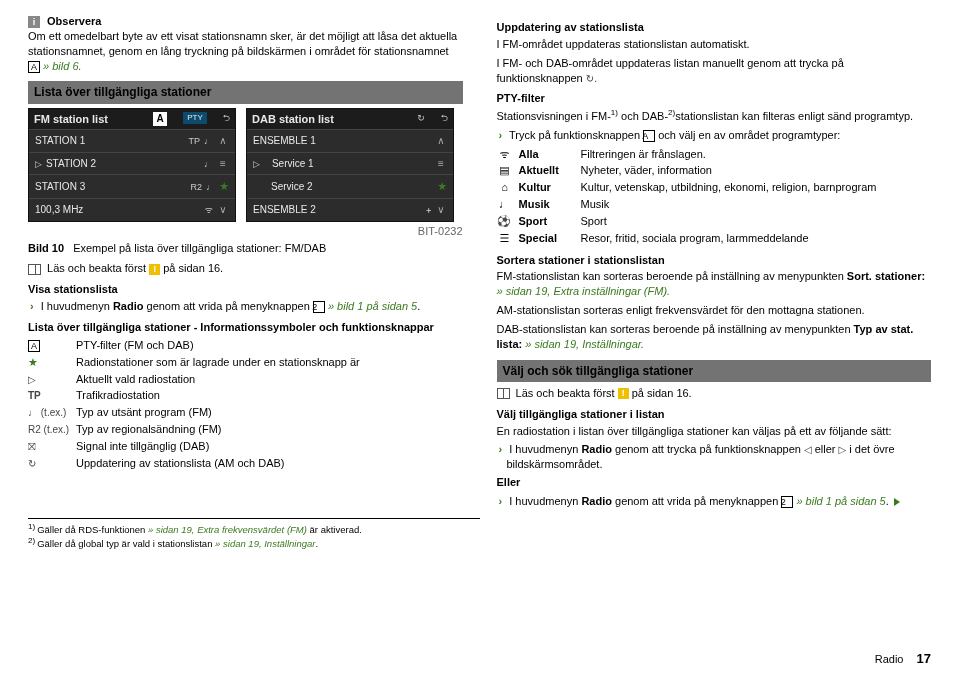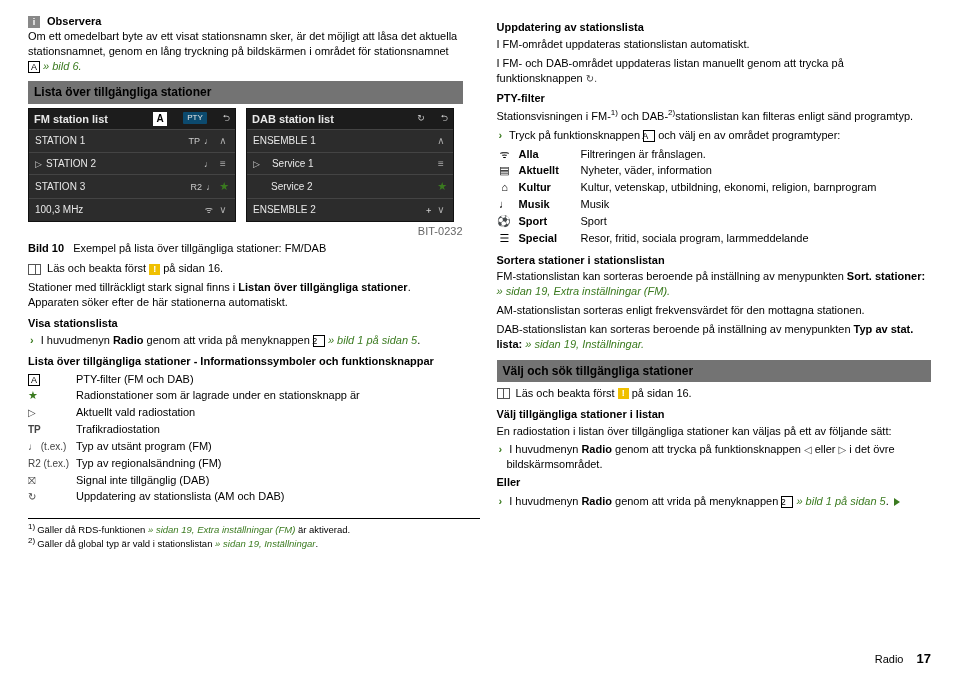--- a/index.html
+++ b/index.html
@@ -245,23 +245,20 @@
     <p class="caption">
       <span class="num">Bild 10</span>
       <span>Exempel på lista över tillgängliga stationer: FM/DAB</span>
     </p>
 
     <p>
       <span class="book-icon"></span>
       <span>Läs och beakta först </span><span class="warn-icon">!</span><span> på sidan 16.</span>
     </p>
 
-    <p>
-      <span>Stationer med tillräckligt stark signal finns i </span><span class="bold">Listan över tillgängliga stationer</span><span>. Apparaten söker efter de här stationerna automatiskt.</span>
-    </p>
 
     <div class="sub-h">Visa stationslista</div>
     <p class="indent-bullet">
       <span>I huvudmenyn </span><span class="bold">Radio</span><span> genom att vrida på menyknappen </span><span class="boxed-letter">2</span><span class="green-link"> » bild 1 på sidan 5</span><span>.</span>
     </p>
 
     <div class="sub-h">Lista över tillgängliga stationer - Informationssymboler och funktionsknappar</div>
     <table class="sym">
       <tbody>
           <tr>
@@ -373,21 +370,21 @@
     <p class="bold">Eller</p>
     <p class="indent-bullet">
       <span>I huvudmenyn </span><span class="bold">Radio</span><span> genom att vrida på menyknappen </span><span class="boxed-letter">2</span><span class="green-link"> » bild 1 på sidan 5</span><span>.</span>
       <span class="triangle-r"></span>
     </p>
   </div>
 </div>
 
 <hr class="hr">
 <div class="footnote">
-  <span class="n">1)</span><span>Gäller då RDS-funktionen </span><span class="green-link">» sidan 19, Extra inställningar (FM)</span><span> är aktiverad.</span>
+  <span class="n">1)</span><span>Gäller då RDS-funktionen </span><span class="green-link">» sidan 19, Extra frekvensvärdet (FM)</span><span> är aktiverad.</span>
 </div>
 <div class="footnote">
   <span class="n">2)</span><span>Gäller då global typ är vald i stationslistan </span><span class="green-link">» sidan 19, Inställningar</span><span>.</span>
 </div>
 
 <div class="footer">
   <span>Radio</span>
   <span class="pg">17</span>
 </div>
 

